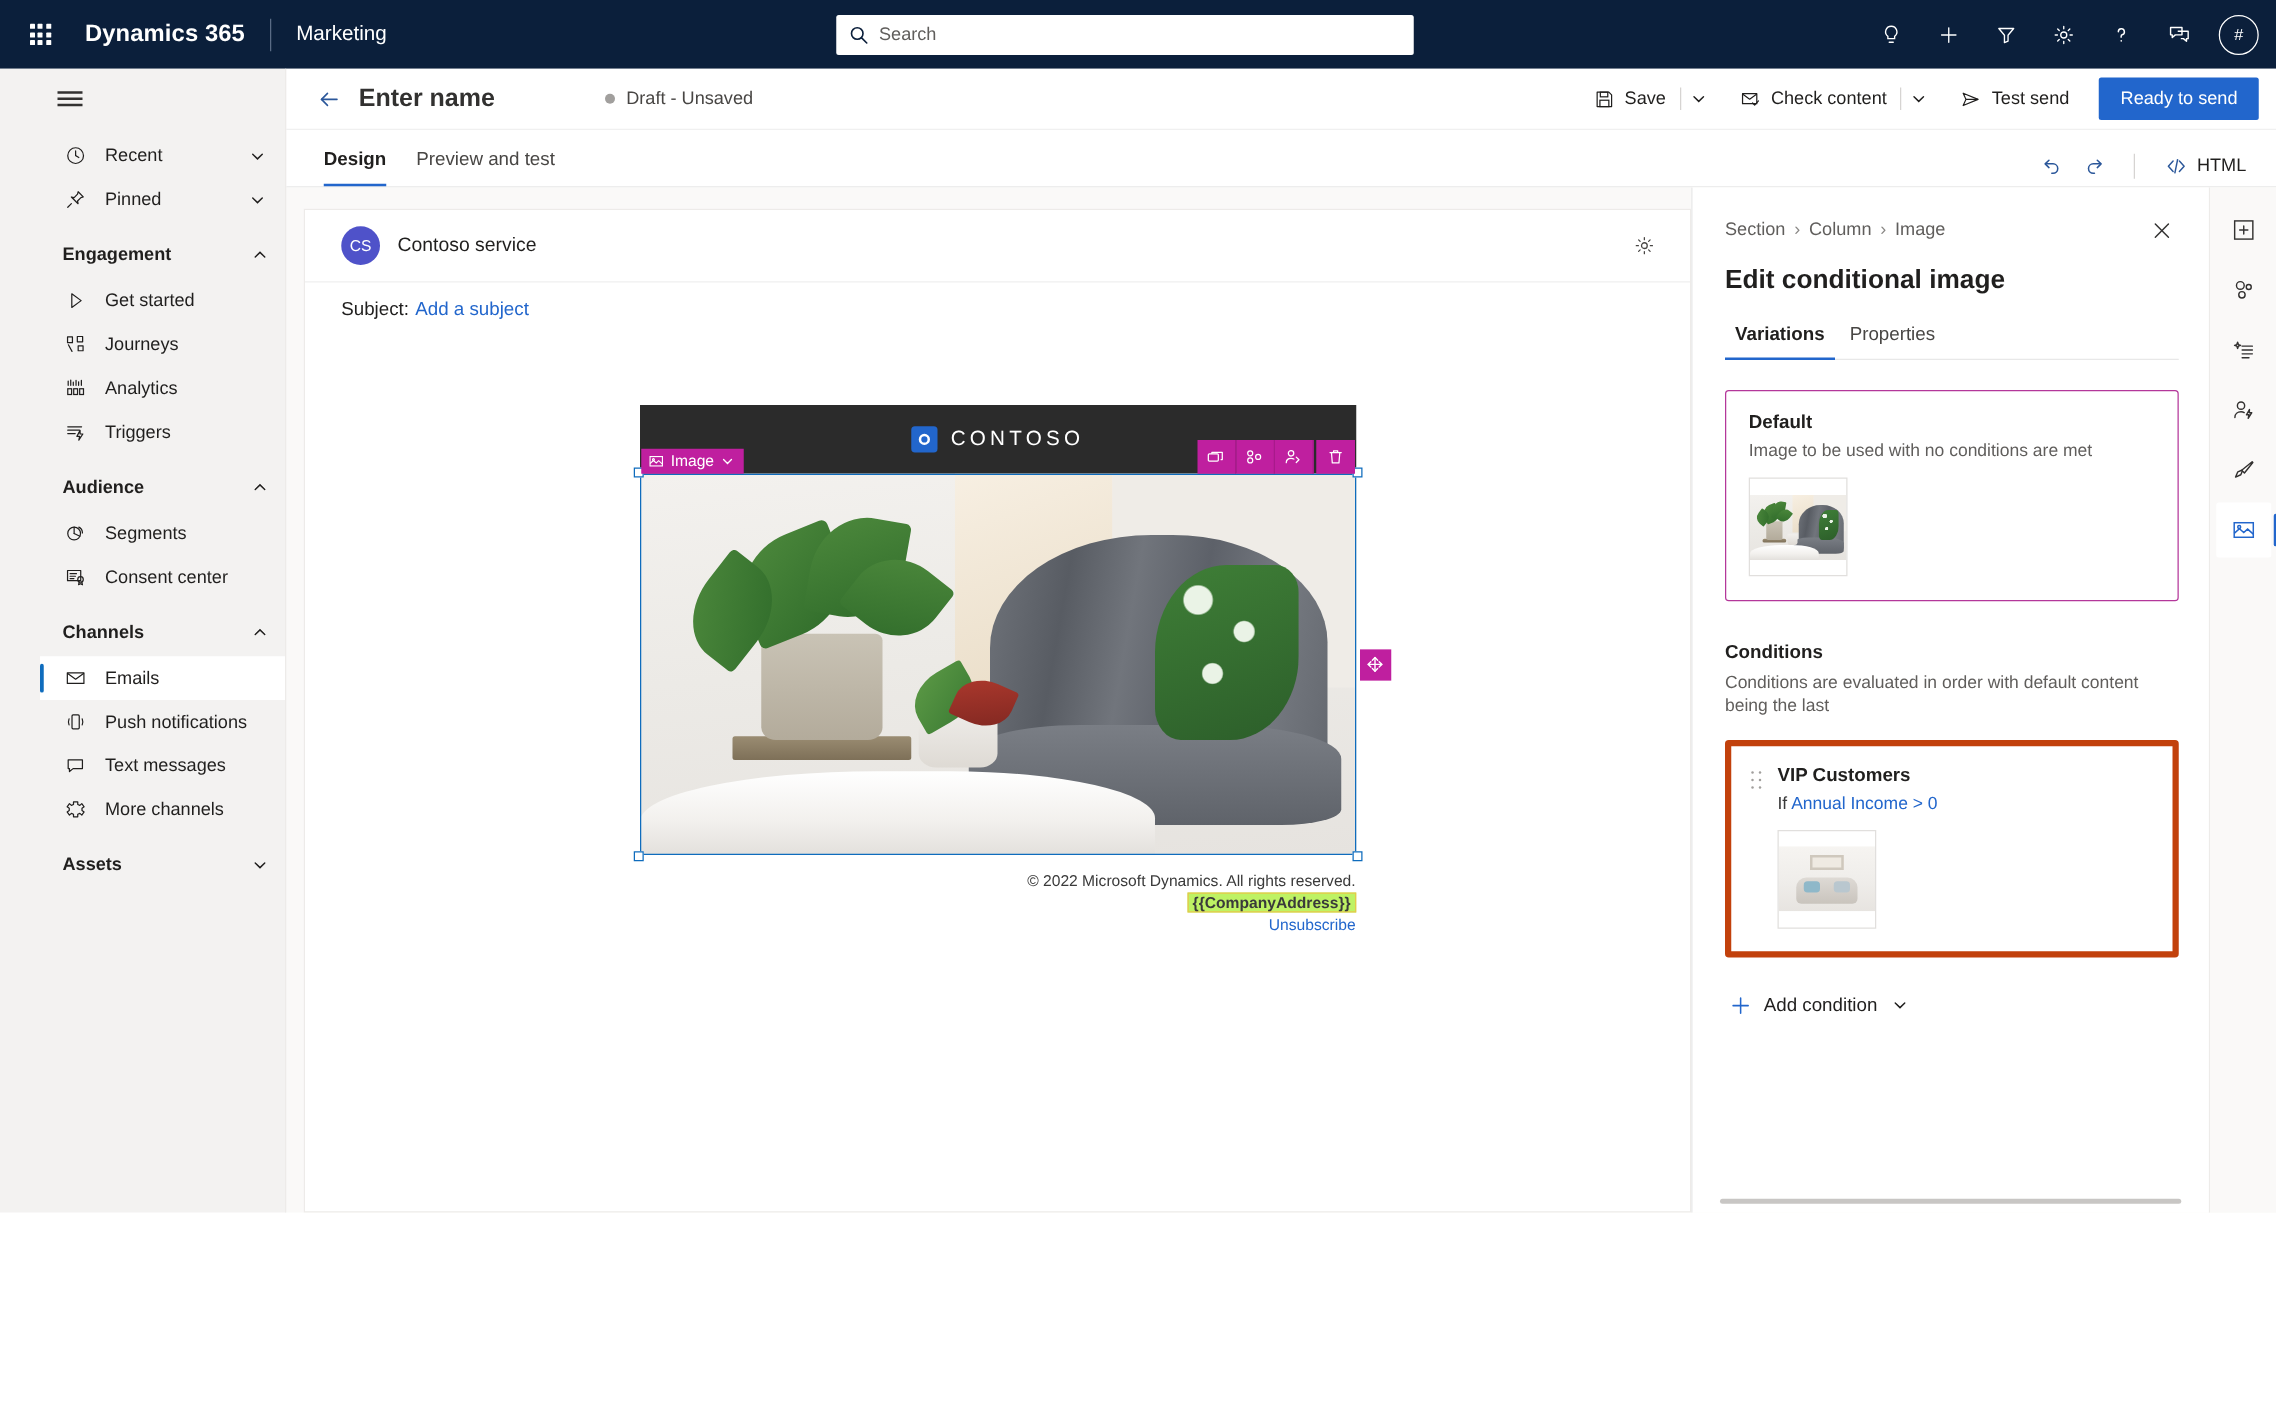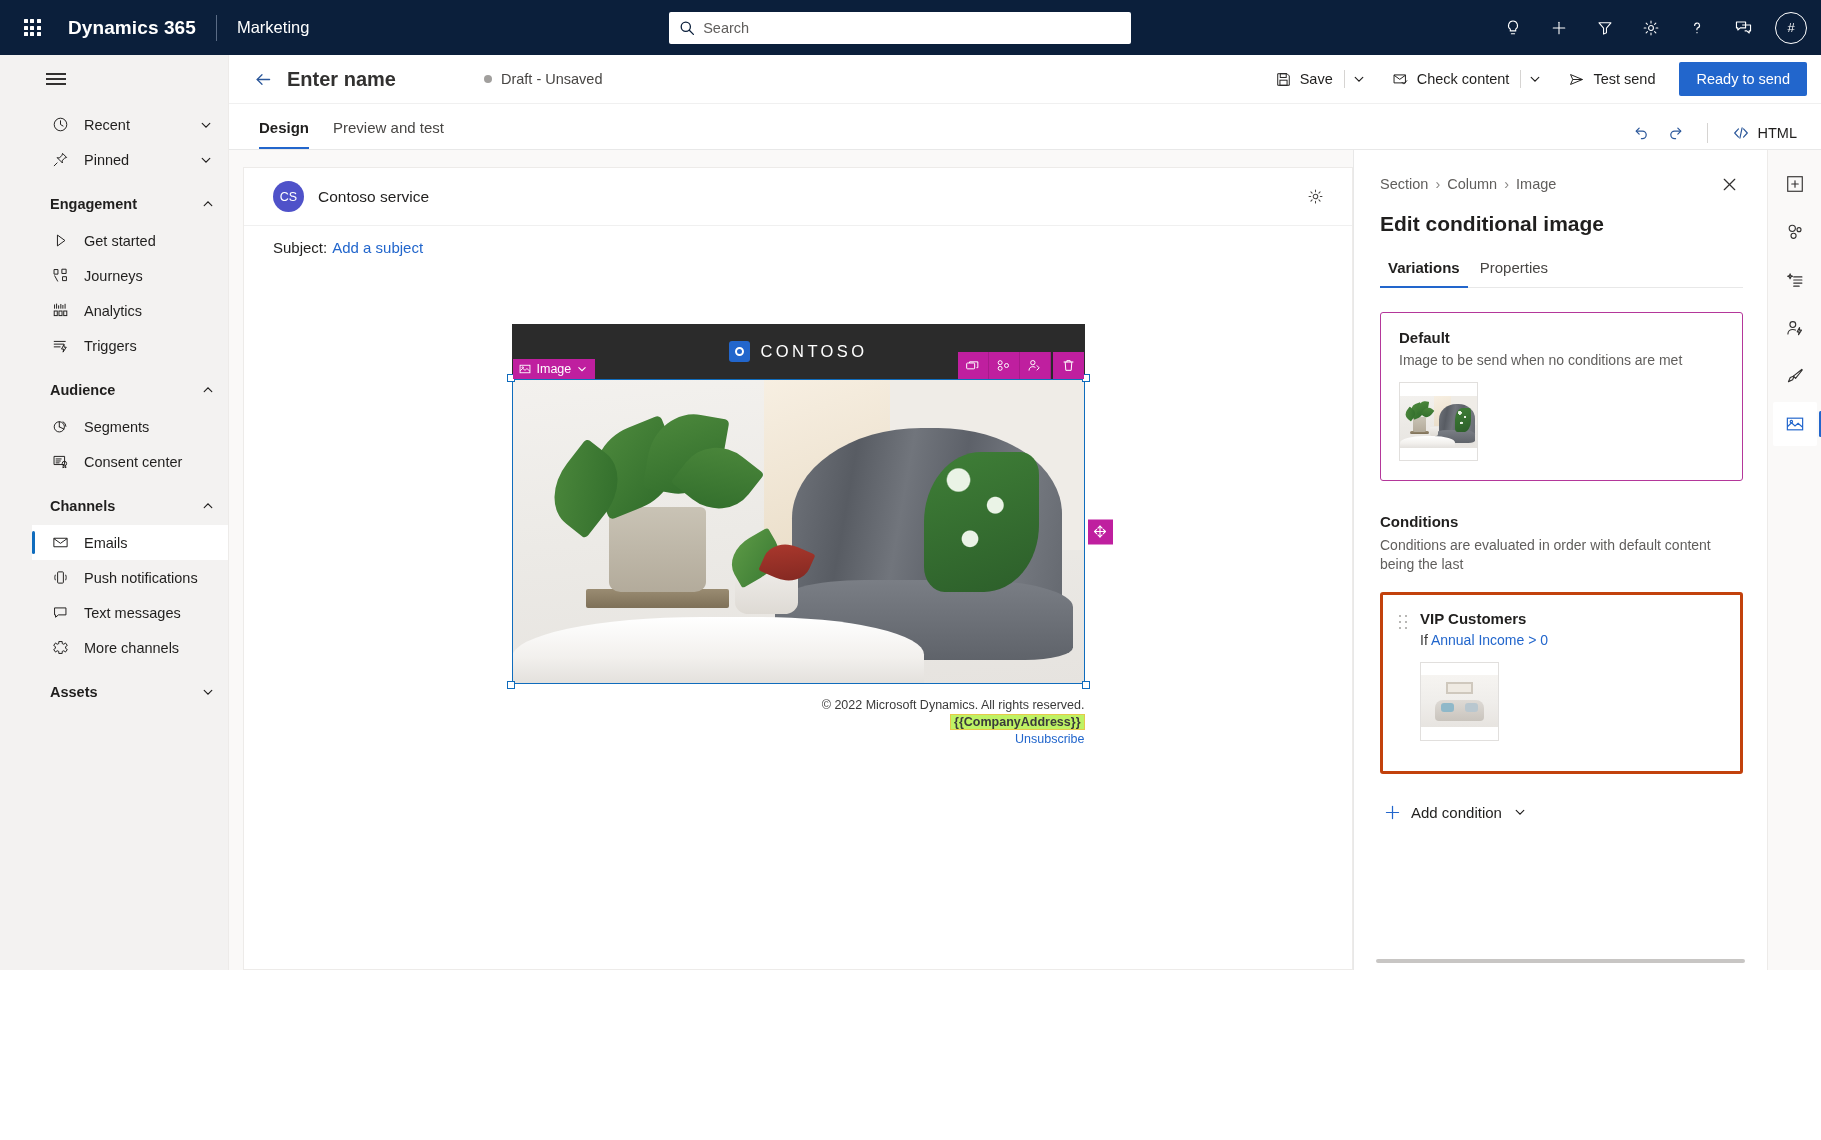--- a/index.html
+++ b/index.html
@@ -244,21 +244,21 @@
   .var-desc { font-size: 14px; color: #605e5c; margin-top: 6px; }
   .thumb {
     width: 79px; height: 79px; margin-top: 14px; background: #fff; border: 1px solid #e1dfdd;
     display: flex; align-items: center; justify-content: center; overflow: hidden; cursor: pointer;
   }
   .thumb .inner { width: 79px; height: 52px; overflow: hidden; position: relative; }
 
   .cond-head { font-size: 15px; font-weight: bold; color: #201f1e; margin-top: 32px; }
   .cond-sub { font-size: 14px; color: #605e5c; margin-top: 6px; line-height: 1.35; }
   .cond-card {
-    margin-top: 18px; border: 3px solid #c2410c; border-radius: 3px; padding: 15px 18px 30px 16px;
+    margin-top: 18px; border: 5px solid #c2410c; border-radius: 3px; padding: 15px 18px 18px 16px;
     display: flex; gap: 12px; background: #fff;
   }
   .grip { flex: 0 0 9px; padding-top: 5px; }
   .grip-dots { display: grid; grid-template-columns: repeat(2, 3px); grid-auto-rows: 3px; gap: 3px; }
   .grip-dots i { width: 2.3px; height: 2.3px; background: #a19f9d; border-radius: 50%; display: block; }
   .cond-name { font-size: 15px; font-weight: bold; color: #201f1e; }
   .cond-rule { font-size: 14px; color: #3a3a3a; margin-top: 5px; }
   .cond-rule .blue { color: #2266cc; cursor: pointer; }
   .addcond {
     display: flex; align-items: center; gap: 10px; margin-top: 26px; cursor: pointer;
@@ -840,21 +840,21 @@
               <div class="rp-tab">
                 <span>Properties</span>
               </div>
             </div>
           </div>
 
           <div class="rp-body">
 
             <div class="var-card">
               <div class="var-title">Default</div>
-              <div class="var-desc">Image to be send when no conditions are met</div>
+              <div class="var-desc">Image to be used with no conditions are met</div>
               <div class="thumb">
                 <div class="inner">
                   <div class="art mini">
                     <div class="window"></div>
                       <div class="wall-r"></div>
                     <div class="chair"></div>
                       <div class="chair-seat"></div>
                     <div class="flowers"></div>
                       <div class="table"></div>
                     <div class="book"></div>

